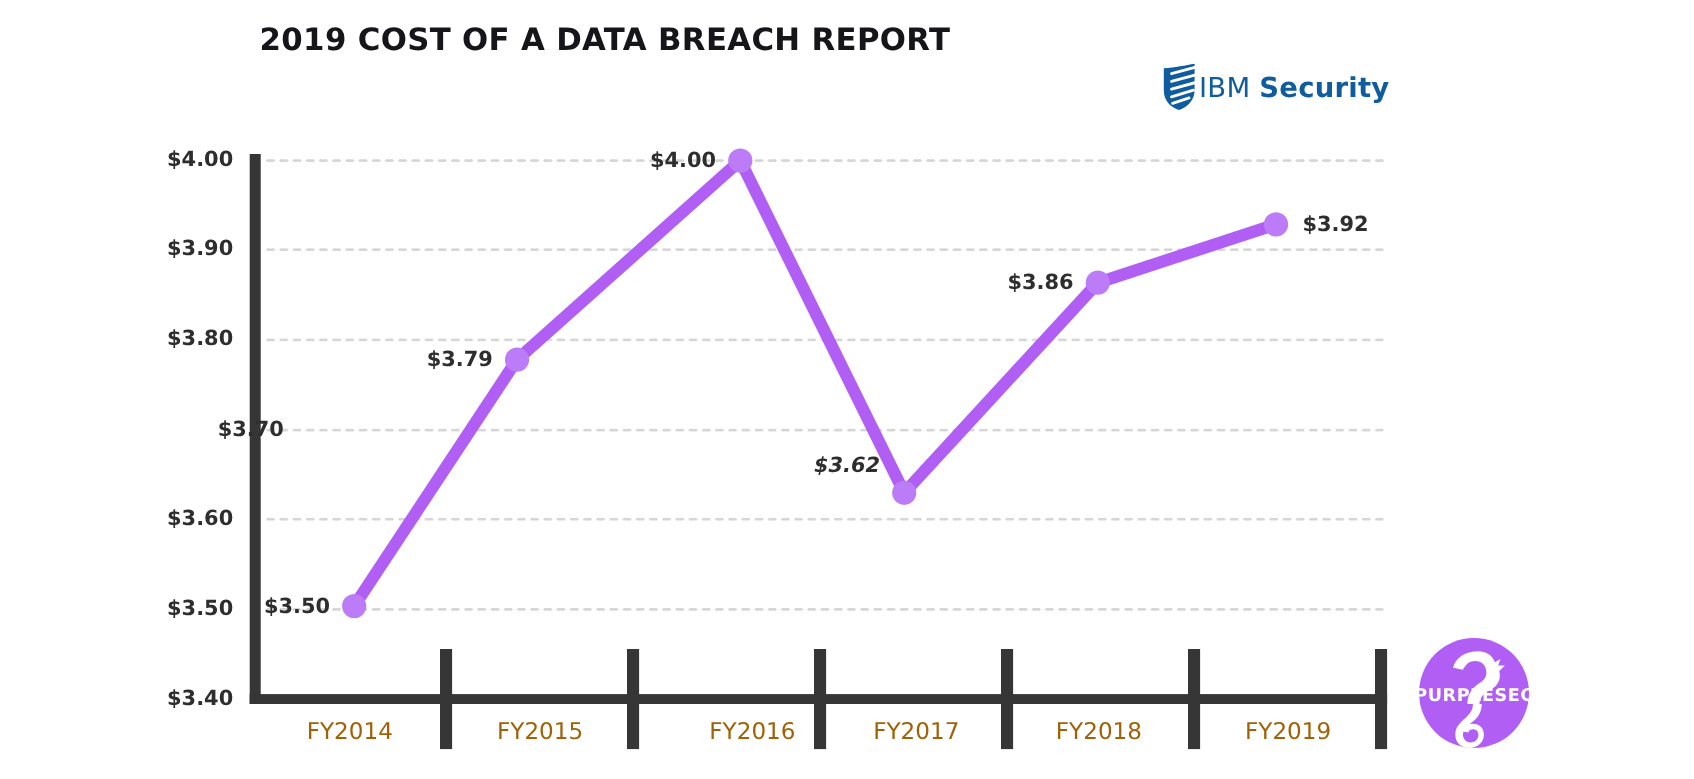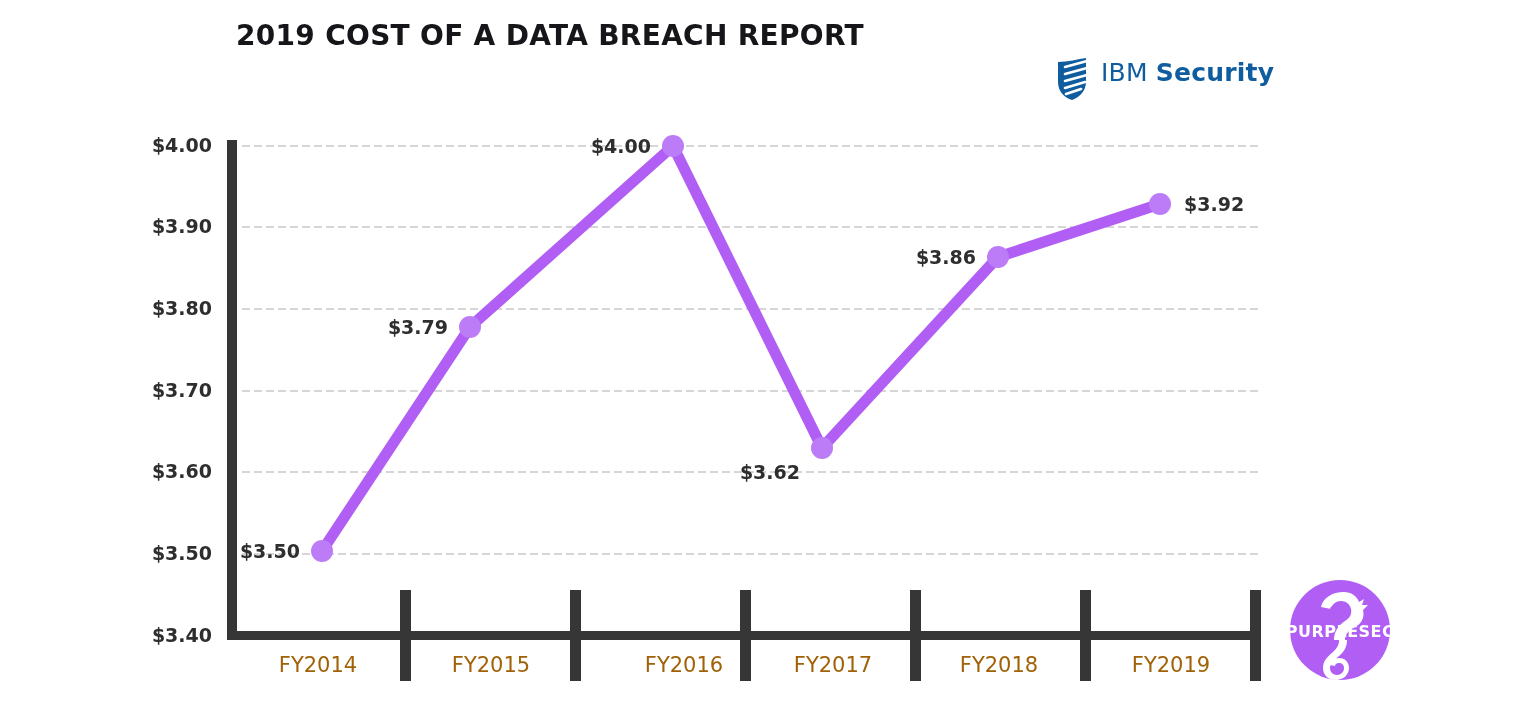--- a/index.html
+++ b/index.html
@@ -42,21 +42,21 @@
     color: #b15ef5;
     white-space: nowrap;
   }
 
   
   .ibm-logo {
     position: absolute;
     left: 1056px;
     top: 58px;
     display: flex;
-    gap: 11px;
+    align-items: center;
   }
   .ibm-logo .shield { display: block; }
   .ibm-text {
     font-size: 25px;
     color: #0f5c9e;
     letter-spacing: 0.2px;
     white-space: nowrap;
   }
   .ibm-text .ibm-word { font-weight: 400; }
   .ibm-text .sec-word { font-weight: bold; }
@@ -185,21 +185,21 @@
         <div class="gridline" style="top: 225px;"></div>
         <div class="gridline" style="top: 307px;"></div>
         <div class="gridline" style="top: 389px;"></div>
         <div class="gridline" style="top: 470px;"></div>
         <div class="gridline" style="top: 552px;"></div>
       </div>
     <div id="yticks">
         <div class="ytick" style="top: 134px;">$4.00</div>
         <div class="ytick" style="top: 215px;">$3.90</div>
         <div class="ytick" style="top: 297px;">$3.80</div>
-        <div class="ytick" style="top: 379px;">$3.70</div>
+        <div class="ytick" style="top: 379px; margin-left: 46px;">$3.70</div>
         <div class="ytick" style="top: 460px;">$3.60</div>
         <div class="ytick" style="top: 542px;">$3.50</div>
         <div class="ytick" style="top: 624px;">$3.40</div>
       </div>
     <div id="xseps">
         <div class="xsep" style="left: 400px;"></div>
         <div class="xsep" style="left: 570px;"></div>
         <div class="xsep" style="left: 740px;"></div>
         <div class="xsep" style="left: 910px;"></div>
         <div class="xsep" style="left: 1080px;"></div>
@@ -221,21 +221,21 @@
         <circle cx="673" cy="146" r="11" fill="#bd7cf7"></circle>
         <circle cx="822" cy="448" r="11" fill="#bd7cf7"></circle>
         <circle cx="998" cy="257" r="11" fill="#bd7cf7"></circle>
         <circle cx="1160" cy="204" r="11" fill="#bd7cf7"></circle>
       </svg>
 
     <div id="ptlabels">
         <div class="pt-label left" style="top: 551px; left: 300px;">$3.50</div>
         <div class="pt-label left" style="top: 327px; left: 448px;">$3.79</div>
         <div class="pt-label left" style="top: 146px; left: 651px;">$4.00</div>
-        <div class="pt-label left" style="top: 472px; left: 800px;">$3.62</div>
+        <div class="pt-label left" style="top: 423px; left: 800px; font-style: italic;">$3.62</div>
         <div class="pt-label left" style="top: 257px; left: 976px;">$3.86</div>
         <div class="pt-label right" style="top: 204px; left: 1184px;">$3.92</div>
       </div>
   </div>
 
   <div class="purplesec">
     <svg width="104" height="104" viewBox="0 0 104 104" aria-hidden="true">
       <circle cx="52" cy="52" r="50" fill="#b15ef5"></circle>
       <g fill="#ffffff">
         <path d="M56 14 c7 0 13 4 15 10 l5 -3 -2 6 6 0 -5 5 c2 8 -2 14 -8 17 c-6 3 -10 7 -10 13 l-11 0 c0 -9 5 -15 11 -19 c5 -3 7 -7 6 -12 c-1 -5 -5 -8 -10 -8 c-5 0 -9 3 -10 8 l-10 -2 c2 -9 11 -15 23 -15 z"></path>

